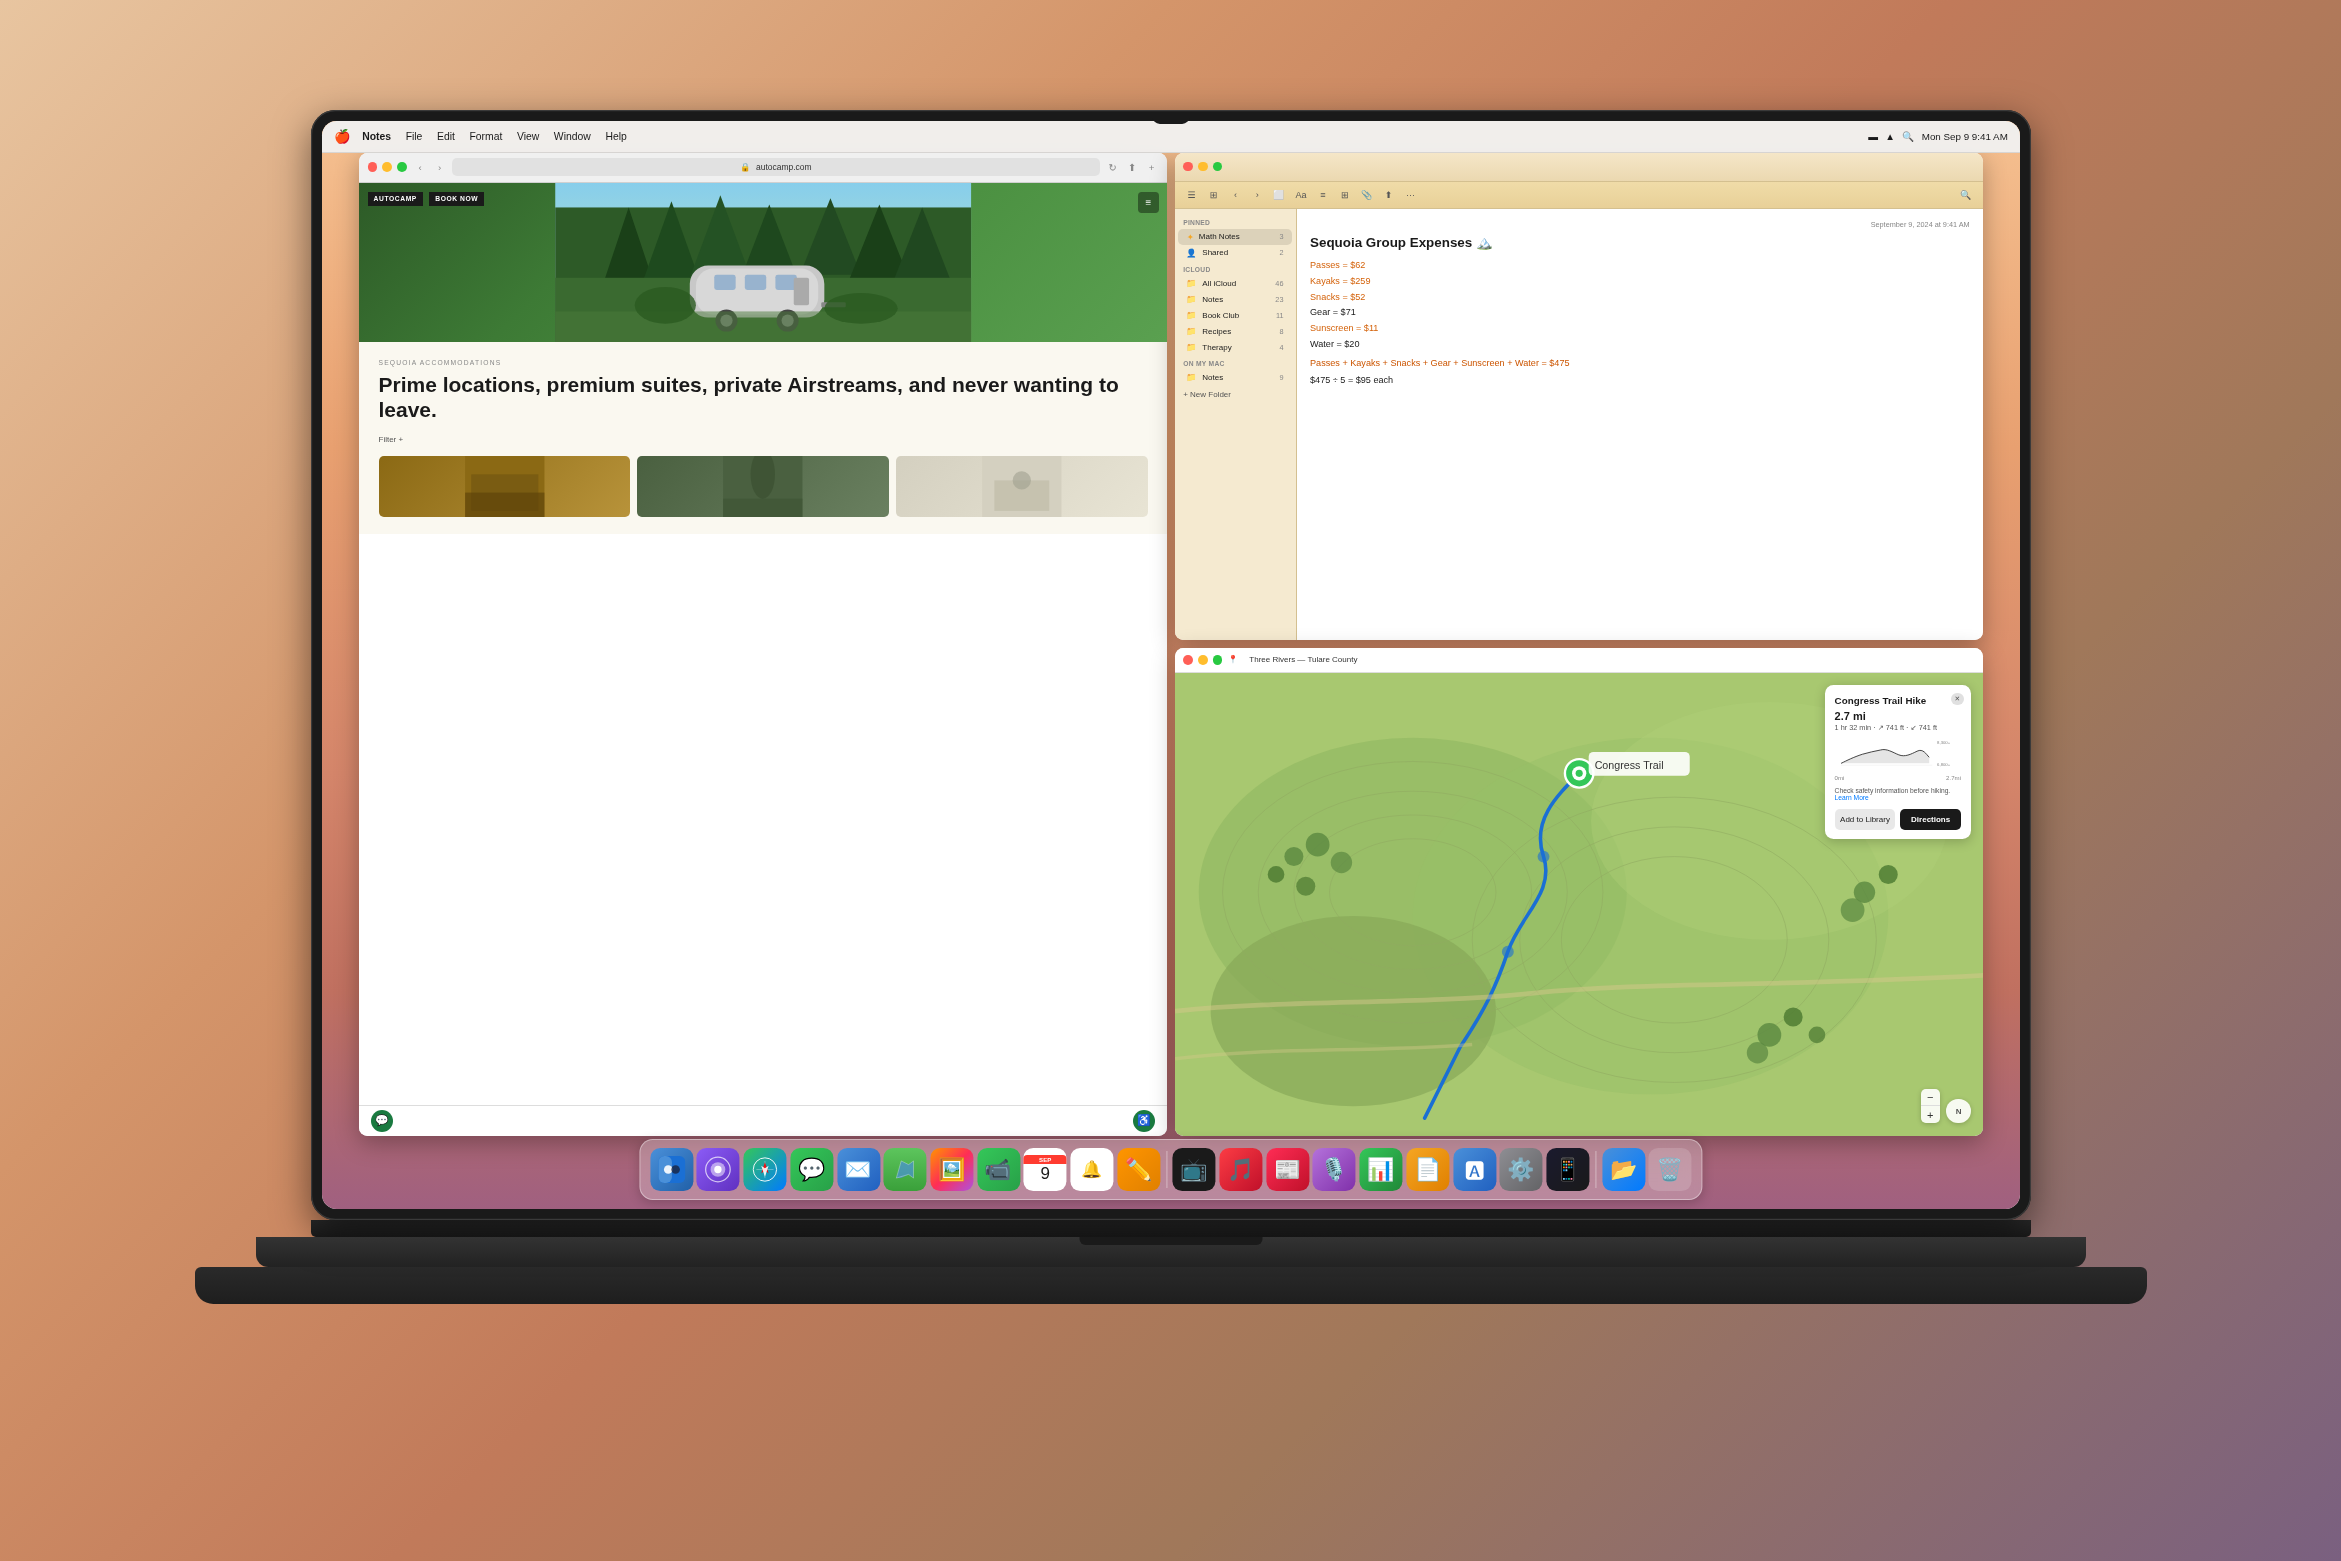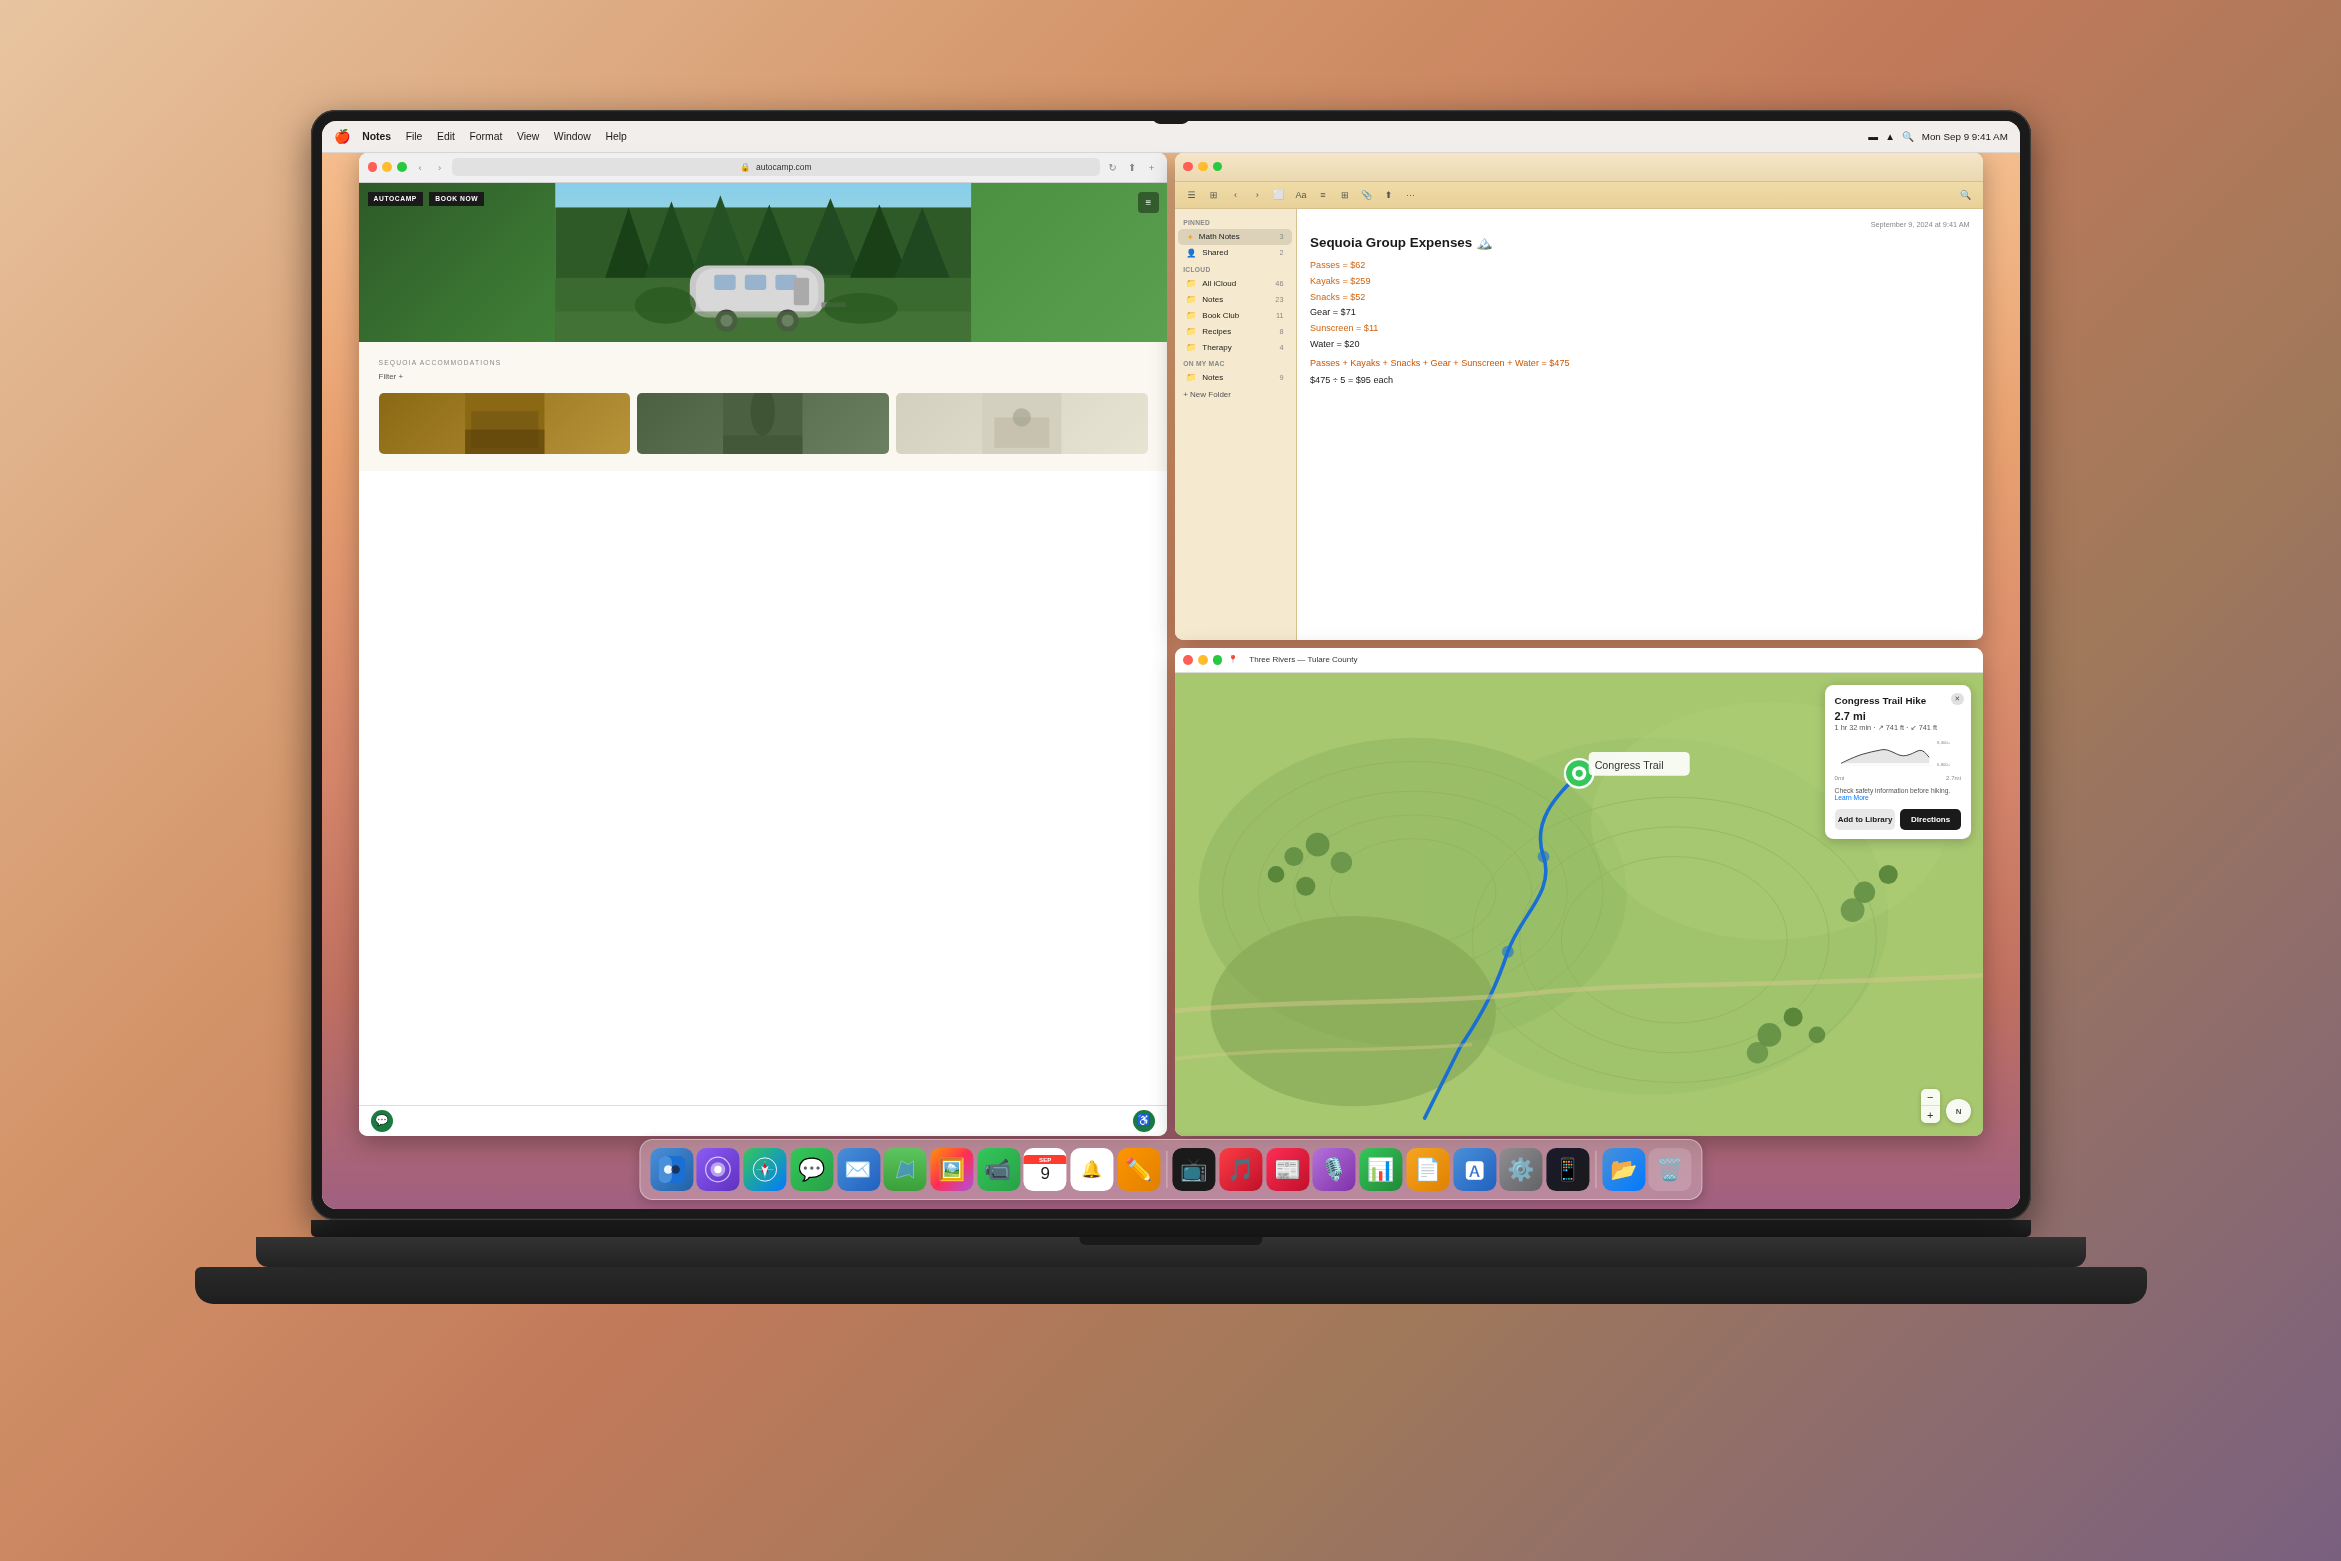--- a/index.html
+++ b/index.html
@@ -579,21 +579,21 @@
       gap: 4.9px;
     }
 
     .hike-btn-secondary {
       flex: 1;
       height: 21px;
       background: #e8e8e8;
       border: none;
       border-radius: 4.9px;
       font-size: 8px;
-      font-weight: 700;
+      font-weight: 400;
       color: #1a1a1a;
       cursor: pointer;
     }
 
     .hike-btn-primary {
       flex: 1;
       height: 21px;
       background: #1a1a1a;
       border: none;
       border-radius: 4.9px;
@@ -848,20 +848,21 @@
                 <div class="safari-hero-overlay">
                   <div class="autocamp-logo">AUTOCAMP</div>
                   <div class="book-now-btn">BOOK NOW</div>
                 </div>
                 
                 <div style="position:absolute;top:8.5px;right:8.5px;width:21px;height:21px;background:rgba(0,0,0,0.4);border-radius:3.7px;display:flex;align-items:center;justify-content:center;color:white;font-size:9.8px;">≡</div>
               </div>
 
               <div class="safari-lower">
                 <div class="sequoia-label">SEQUOIA ACCOMMODATIONS</div>
+                <div class="safari-headline">Prime locations, premium suites, private Airstreams, and never wanting to leave.</div>
                 <div class="filter-link">Filter +</div>
                 <div class="room-photos">
                   <div class="room-photo room-photo-1">
                     <svg width="100%" height="100%" viewBox="0 0 130 100">
                       <rect width="130" height="100" fill="#8B6914"></rect>
                       <rect x="10" y="30" width="110" height="60" fill="#6a4f10" opacity="0.5"></rect>
                       <rect x="0" y="60" width="130" height="40" fill="#5a3f08" opacity="0.6"></rect>
                     </svg>
                   </div>
                   <div class="room-photo room-photo-2">

